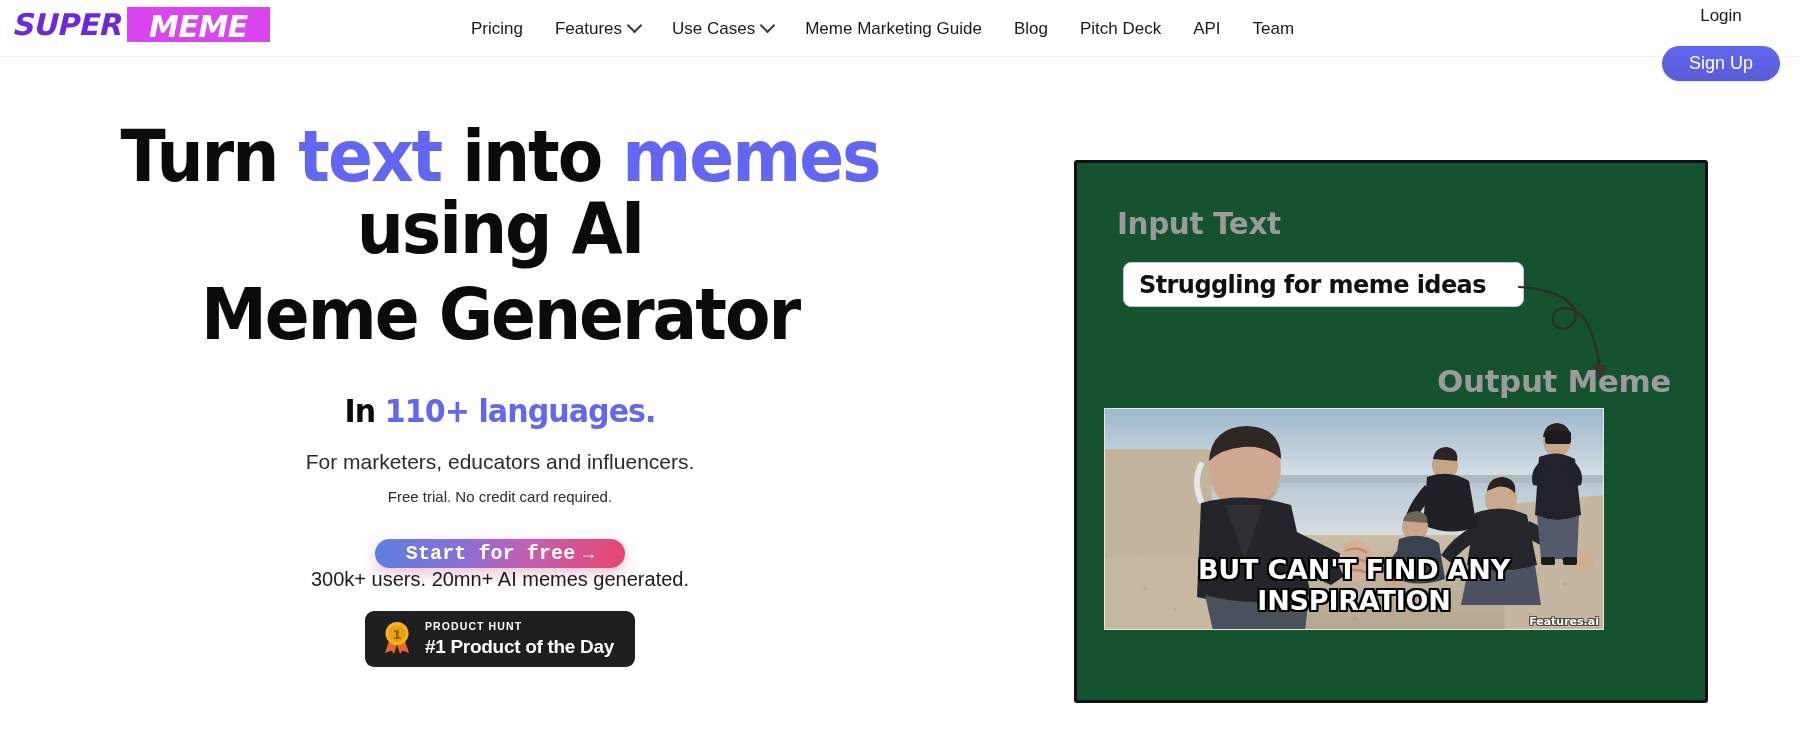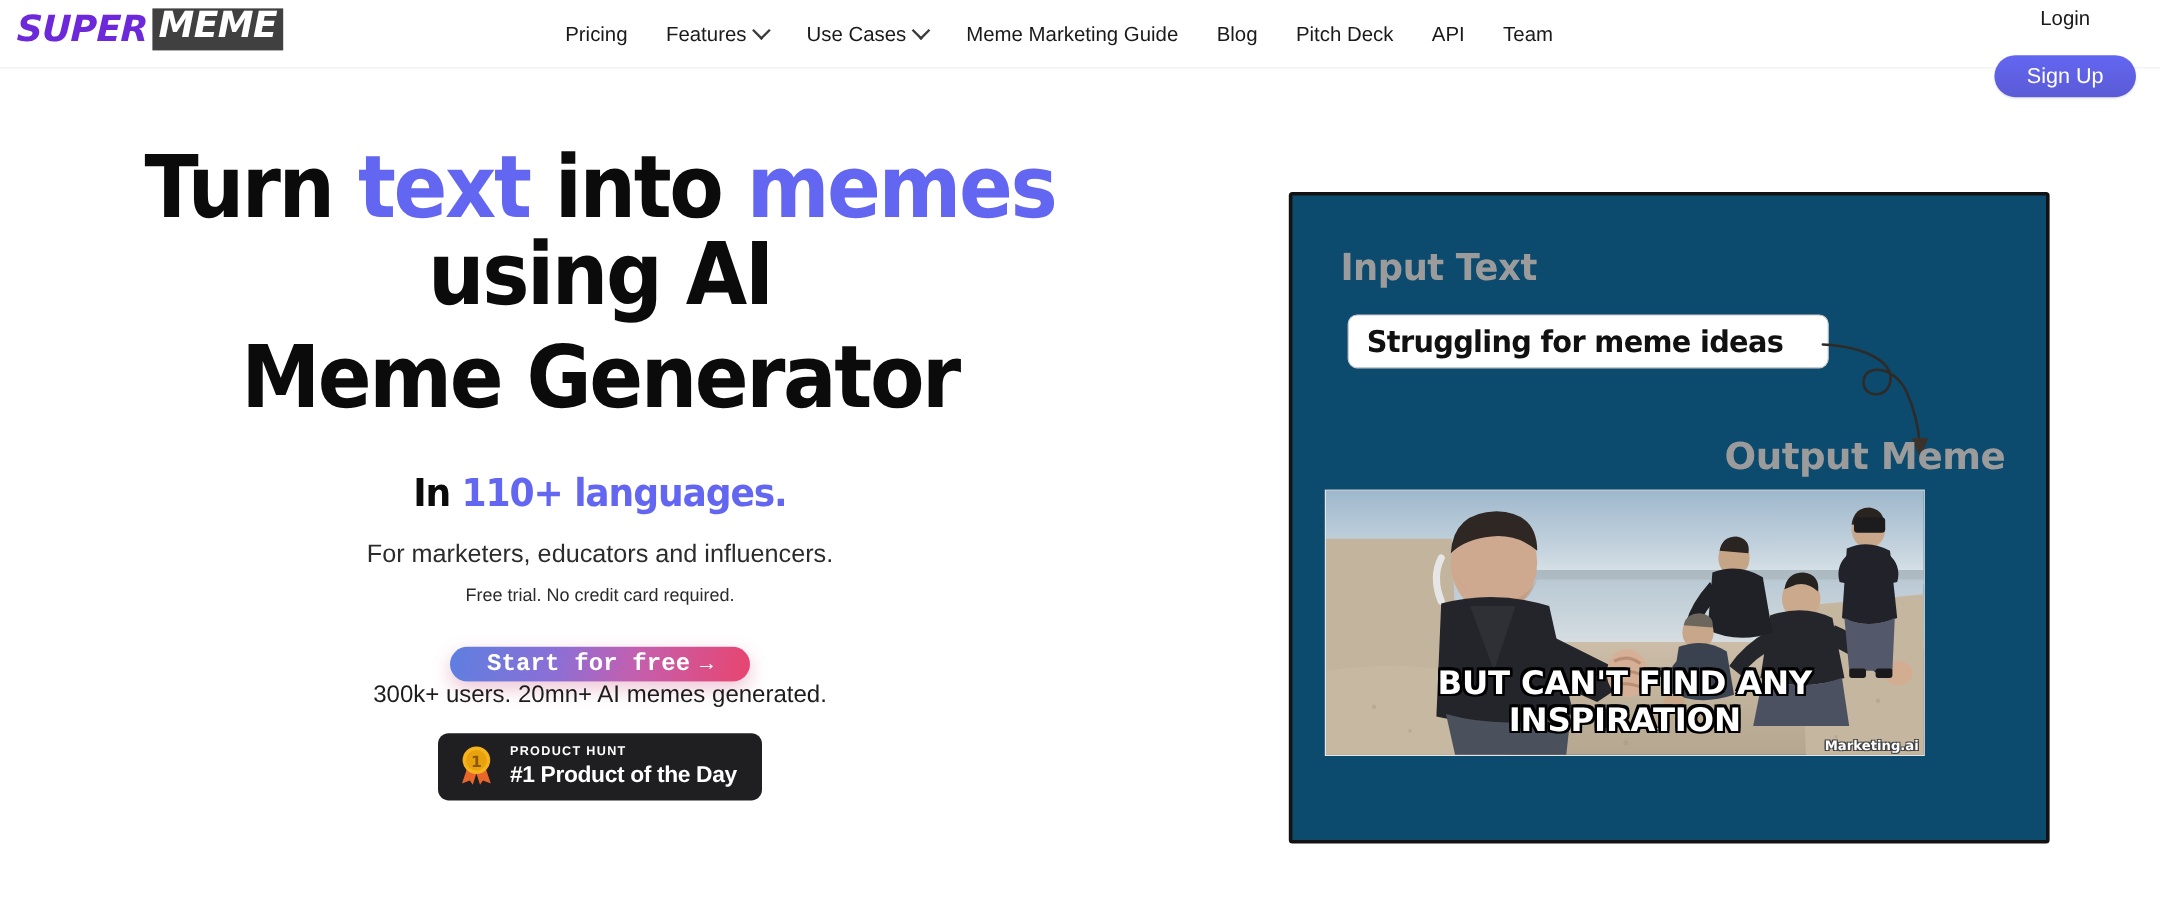--- a/index.html
+++ b/index.html
@@ -35,24 +35,24 @@
     font-size: 30px;
     font-weight: 800;
     letter-spacing: -0.5px;
     font-style: italic;
     line-height: 35px;
     padding-right: 4px;
     font-family: "DejaVu Sans", sans-serif;
     transform: skewX(-2deg);
   }
   .logo-meme-box {
-    background: #404040;
-    display: flex;
-    align-items: flex-start;
-    padding: 0 5px;
+    background: #d946ef;
+    display: flex;
+    align-items: flex-end;
+    padding: 0 22px;
   }
   .logo-meme {
     color: #ffffff;
     font-size: 30px;
     font-weight: 800;
     letter-spacing: -0.5px;
     font-style: italic;
     line-height: 30px;
     font-family: "DejaVu Sans", sans-serif;
   }
@@ -207,21 +207,21 @@
     font-size: 19px;
     font-weight: 800;
     letter-spacing: -0.3px;
   }
 
   
   .panel {
     position: absolute;
     left: 1074px; top: 103px;
     width: 634px; height: 543px;
-    background: #0c4a6e;
+    background: #14532d;
     border: 3px solid #121212;
     border-radius: 3px;
   }
   .panel-inner { position: relative; width: 100%; height: 100%; }
 
   .label-input {
     position: absolute;
     left: 40px; top: 42px;
     font-family: "DejaVu Sans", sans-serif;
     font-size: 31px;
@@ -499,18 +499,18 @@
             <path d="M434 48 Q452 40 470 50 L476 106 Q452 116 430 106 Z" fill="#22232a"></path>
             <path d="M436 52 Q424 62 428 76 L438 78 Q436 64 444 58 Z" fill="#22232a"></path>
             <path d="M468 52 Q480 62 476 76 L466 78 Q468 64 460 58 Z" fill="#22232a"></path>
             <path d="M432 106 Q452 116 474 106 L472 150 L436 150 Z" fill="#53596a"></path>
             <rect x="436" y="148" width="14" height="8" rx="2" fill="#1a1a1c"></rect>
             <rect x="458" y="148" width="14" height="8" rx="2" fill="#1a1a1c"></rect>
           </g>
         </svg>
 
         <div class="meme-text meme-bottom">BUT CAN'T FIND ANY INSPIRATION</div>
-        <div class="meme-watermark">Marketing.ai</div>
+        <div class="meme-watermark">Features.ai</div>
       </div>
 
     </div>
   </div>
 </div>
 
 </body></html>

